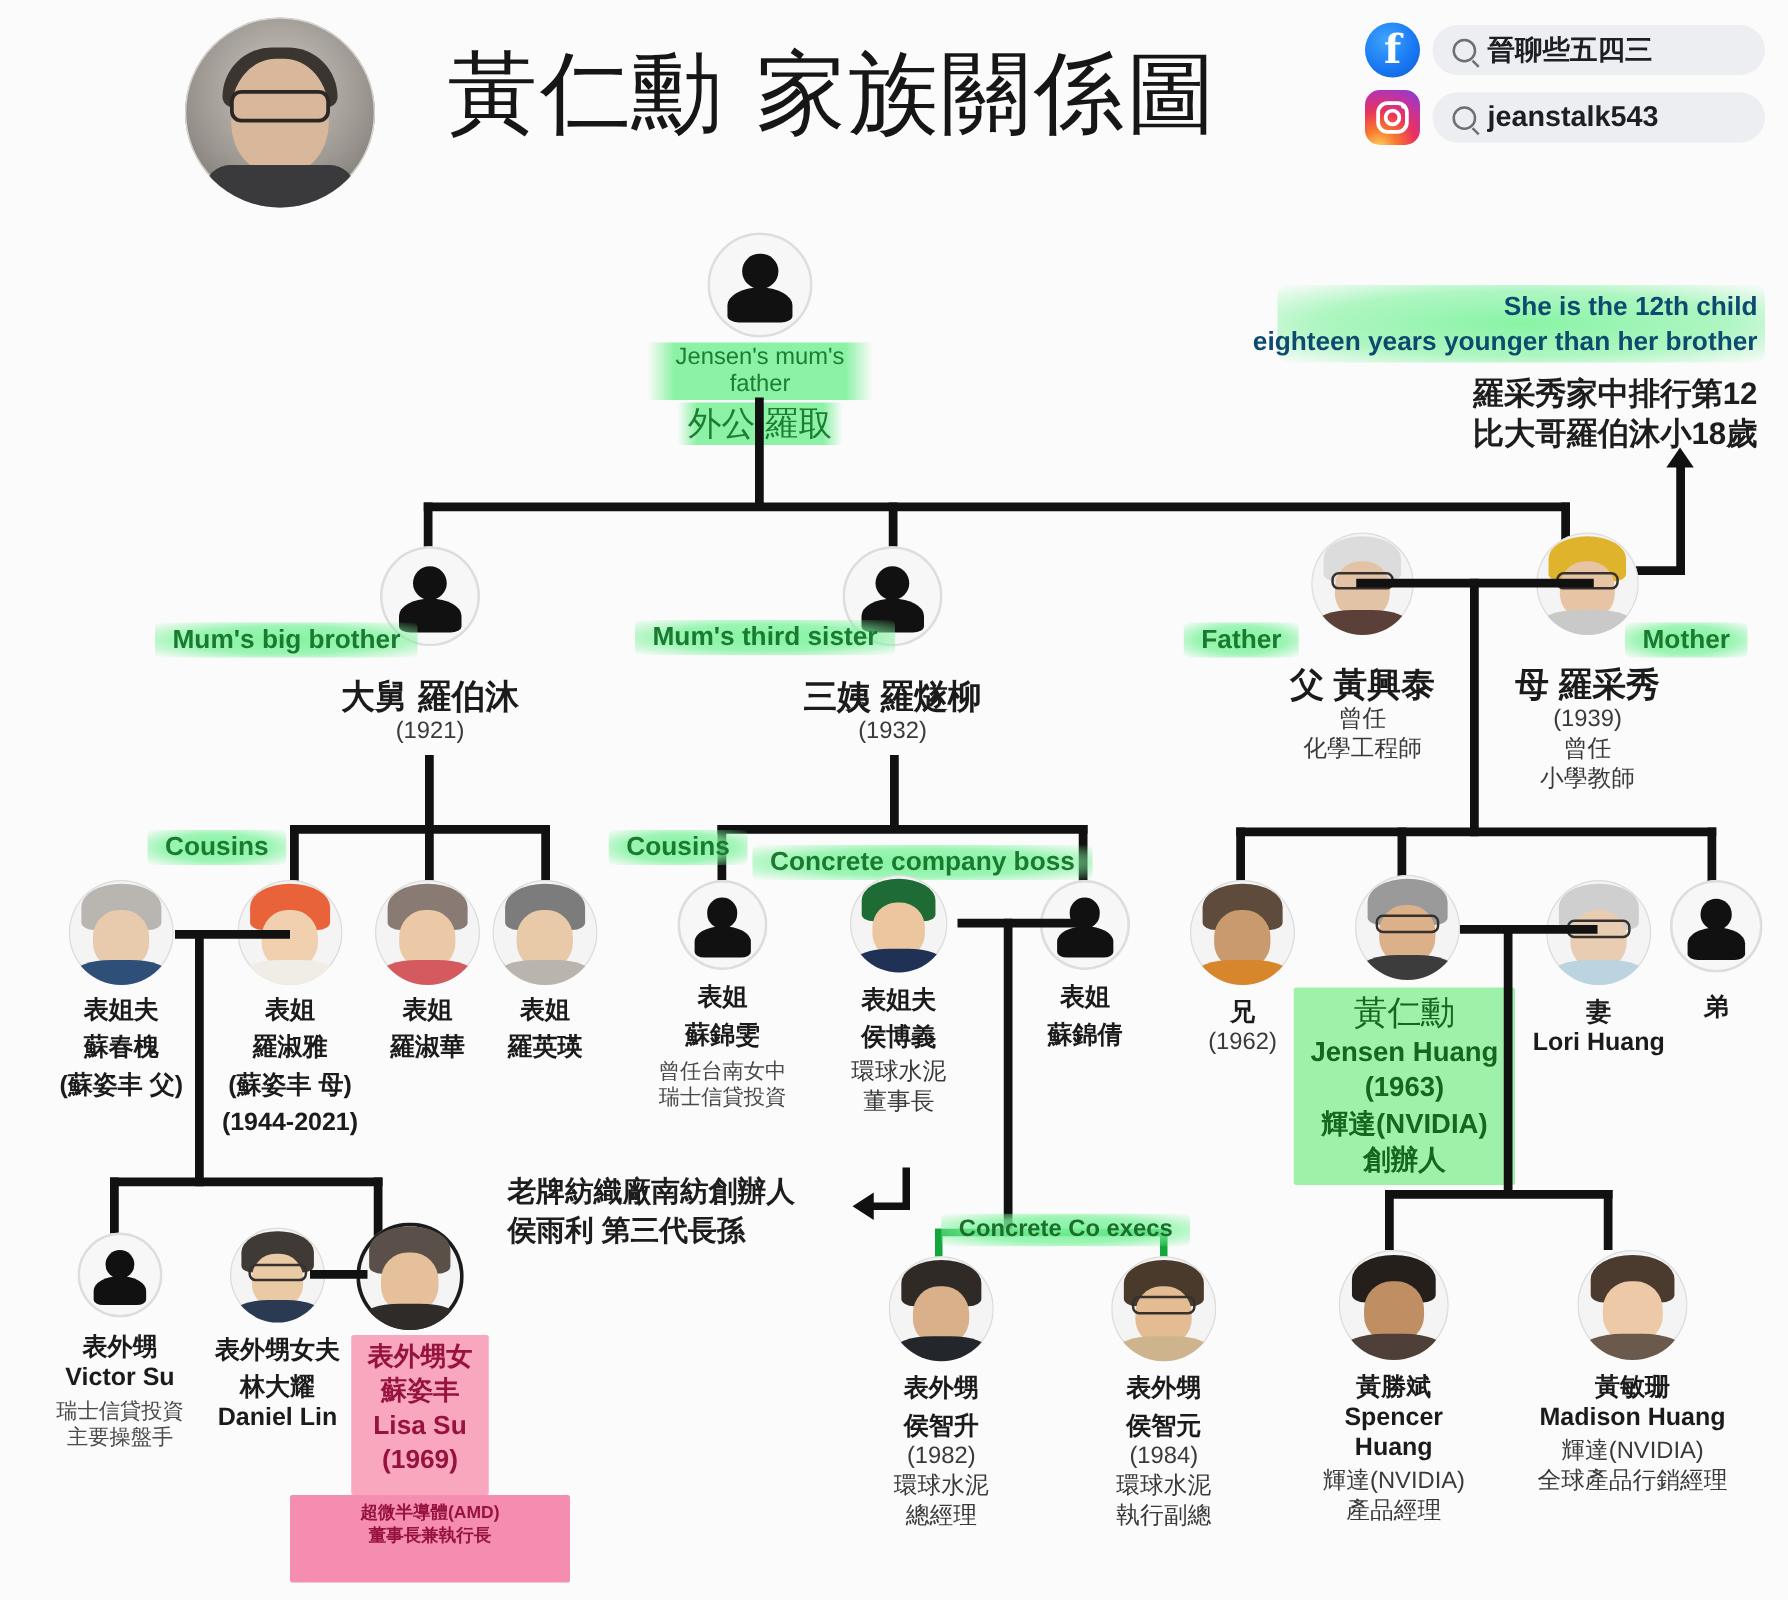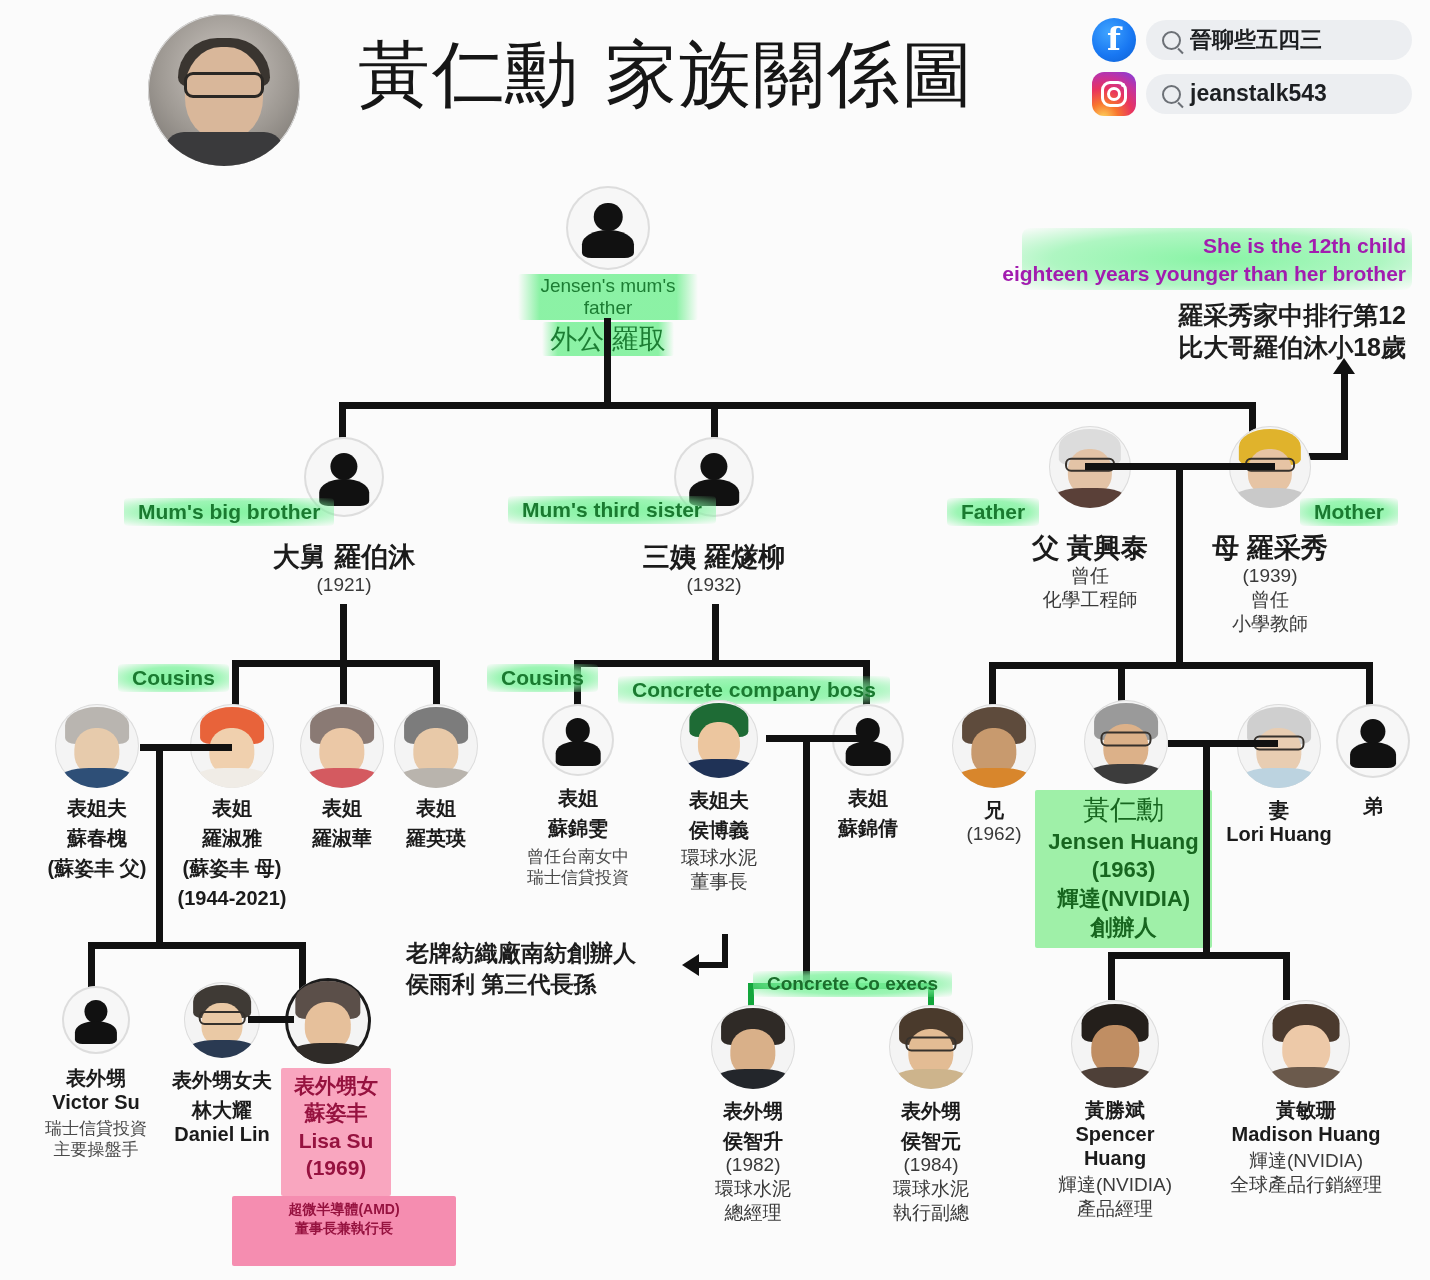--- a/index.html
+++ b/index.html
@@ -115,21 +115,21 @@
   .green-txt .t1{font-size:27px;font-weight:normal;line-height:1.25;}
   .green-txt .t2{font-size:22px;font-weight:bold;line-height:1.3;}
 
   .pink-box{position:absolute;background:#f9a6bf;border-radius:2px;}
   .pink-box.deep{background:#f58db0;}
   .pink-txt{position:absolute;text-align:center;color:#96123f;}
   .pink-txt .p1{font-size:21px;font-weight:bold;line-height:1.3;}
   .pink-txt .p2{font-size:14px;font-weight:bold;line-height:1.35;}
 
   .note{position:absolute;text-align:right;white-space:nowrap;}
-  .note .nen{font-size:21px;font-weight:bold;color:#a21caf;line-height:1.35;}
+  .note .nen{font-size:21px;font-weight:bold;color:#0c4a6e;line-height:1.35;}
   .note .nzh{font-size:25px;font-weight:bold;color:#1d1d1d;line-height:1.3;}
   .note-left{position:absolute;text-align:left;white-space:nowrap;}
   .note-left .nzh{font-size:23px;font-weight:bold;color:#1d1d1d;line-height:1.35;}
 </style>
 </head>
 <body>
 
 <div id="stage">
 
   <div class="hdr-photo">
@@ -255,21 +255,21 @@
   <div class="ln" style="left:574px;top:660px;width:7px;height:48px;"></div>
   <div class="ln" style="left:863px;top:660px;width:7px;height:48px;"></div>
 
   <div class="ln" style="left:989px;top:662px;width:384px;height:7px;"></div>
   <div class="ln" style="left:989px;top:662px;width:7px;height:48px;"></div>
   <div class="ln" style="left:1118px;top:662px;width:7px;height:48px;"></div>
   <div class="ln" style="left:1366px;top:662px;width:7px;height:48px;"></div>
 
   <div class="lbl-en" style="left:118px;top:664px;">Cousins</div>
   <div class="lbl-en" style="left:487px;top:664px;">Cousins</div>
-  <div class="lbl-en" style="left:618px;top:676px;">Concrete company boss</div>
+  <div class="lbl-en" style="left:602px;top:676px;">Concrete company boss</div>
 
   <div class="node" style="left:18px;top:704px;width:158px;">
     <div class="av" style="width:84px;height:84px;">
       <span class="ph">
           <span class="hair" style="background:#b9b5b0;"></span>
           <span class="fc" style="background:#e7cbac;"></span>
           <span class="bd" style="background:#2e4f77;"></span>
         </span>
     </div>
     <div class="nm" style="margin-top:8px;">表姐夫</div>

